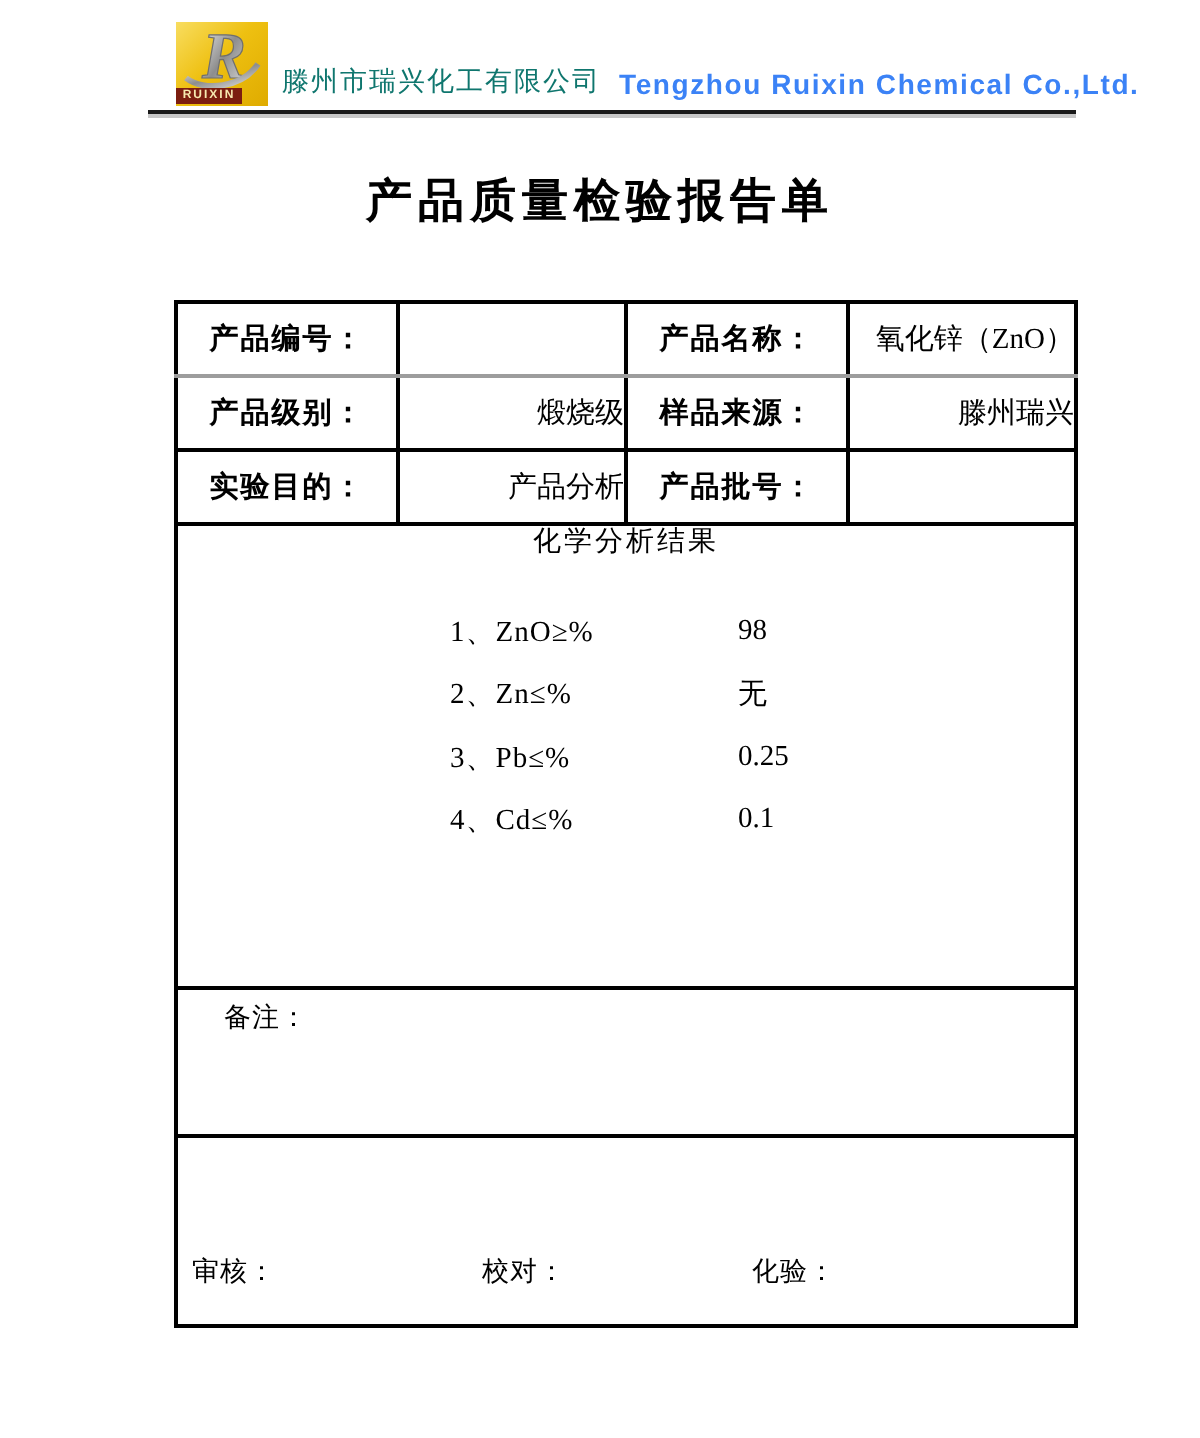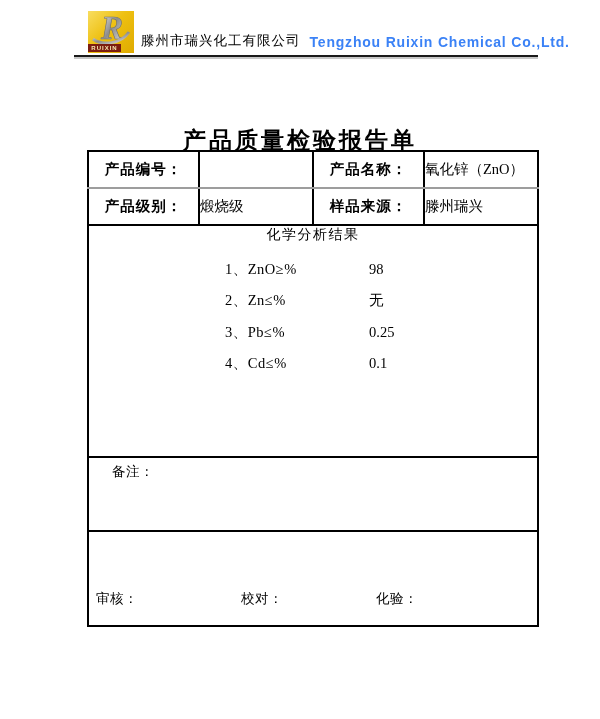--- a/index.html
+++ b/index.html
@@ -11,44 +11,44 @@
   
   .letterhead { position:absolute; left:88px; top:11px; display:flex; align-items:flex-end; }
   .logo { position:relative; width:46px; height:42px;
           background:linear-gradient(135deg,#f8dd60 0%, #eec011 45%, #dfab00 100%);
           flex:0 0 auto; }
   .logo svg { position:absolute; left:0; top:-1px; }
   .logo-band { position:absolute; left:0; bottom:1px; width:33px; height:8px;
                background:#7c1d10; display:flex; align-items:center; justify-content:center;
                font-family:"Liberation Sans", sans-serif; font-weight:bold;
                font-size:6px; letter-spacing:1px; color:#f7e8b0; overflow:hidden; }
-  .company-cn { margin-left:7px; padding-bottom:3px; font-size:13.5px; letter-spacing:1px; color:#000000; white-space:nowrap; }
+  .company-cn { margin-left:7px; padding-bottom:3px; font-size:13.5px; letter-spacing:1px; color:#0f766e; white-space:nowrap; }
   .company-en { margin-left:9px; padding-bottom:3px; font-family:"Liberation Sans", sans-serif;
                 font-weight:bold; font-size:14px; letter-spacing:0.8px; color:#3b82f6; white-space:nowrap; }
   .header-rule { position:absolute; left:74px; top:55px; width:464px; height:2px;
                  background:#1a1a1a; box-shadow:0 2px 0 rgba(0,0,0,0.22); }
 
   
   .report-title { position:absolute; left:0; top:85px; width:100%; text-align:center;
                   font-family:Liberation Sans, sans-serif; font-weight:bold;
-                  font-size:23px; letter-spacing:3px; color:#000;margin-top:40px; }
+                  font-size:23px; letter-spacing:3px; color:#000; }
 
   
   table.report { position:absolute; left:87px; top:150px; width:450px;
                  border-collapse:collapse; table-layout:fixed; }
   table.report td { border:2px solid #000; padding:0; }
   tr.info-row { height:37px; }
   tr.info-row-first td { border-bottom-color:#9d9d9d; }
   td.label-cell { font-family:"Liberation Sans", sans-serif; font-weight:bold;
                   font-size:14.5px; letter-spacing:1px; text-align:center; }
-  td.value-cell { font-size:14.5px; text-align:left; }
+  td.value-cell { font-size:14.5px; text-align:right; }
 
   td.analysis-cell { height:230px; vertical-align:top; padding-top:13px; }
   .analysis-heading { text-align:center; font-size:14px; letter-spacing:1.5px; line-height:18px; }
-  .analysis-items { margin-top:9px; }
+  .analysis-items { margin-top:19px; }
   .analysis-item { position:relative; height:31.5px; }
   .item-name  { position:absolute; left:136px; top:50%; transform:translateY(-50%);
                 font-size:14.5px; letter-spacing:0.5px; white-space:nowrap; }
   .item-value { position:absolute; left:280px; width:76px; text-align:left; top:50%;
                 transform:translateY(-50%); font-size:14.5px; }
 
   td.remarks-cell { height:72px; vertical-align:top; }
   .remarks-label { padding:5px 0 0 7px; font-size:13.5px; letter-spacing:0.5px;margin-left:16px; }
 
   td.signature-cell { height:93px; }
@@ -99,20 +99,26 @@
       <td class="value-cell"></td>
       <td class="label-cell">产品名称：</td>
       <td class="value-cell">氧化锌（ZnO）</td>
     </tr>
     <tr class="info-row">
       <td class="label-cell">产品级别：</td>
       <td class="value-cell">煅烧级</td>
       <td class="label-cell">样品来源：</td>
       <td class="value-cell">滕州瑞兴</td>
     </tr>
+    <tr class="info-row">
+      <td class="label-cell">实验目的：</td>
+      <td class="value-cell">产品分析</td>
+      <td class="label-cell">产品批号：</td>
+      <td class="value-cell"></td>
+    </tr>
 
     <tr>
       <td class="analysis-cell" colspan="4">
         <div class="analysis-heading">化学分析结果</div>
         <div class="analysis-items">
           <div class="analysis-item">
             <span class="item-name">1、ZnO≥%</span>
             <span class="item-value">98</span>
           </div>
           <div class="analysis-item">

